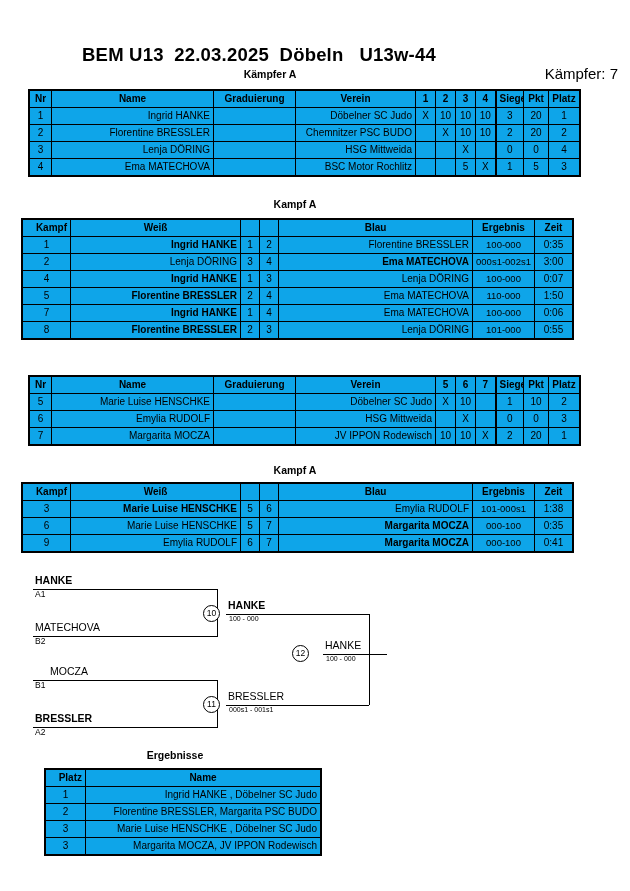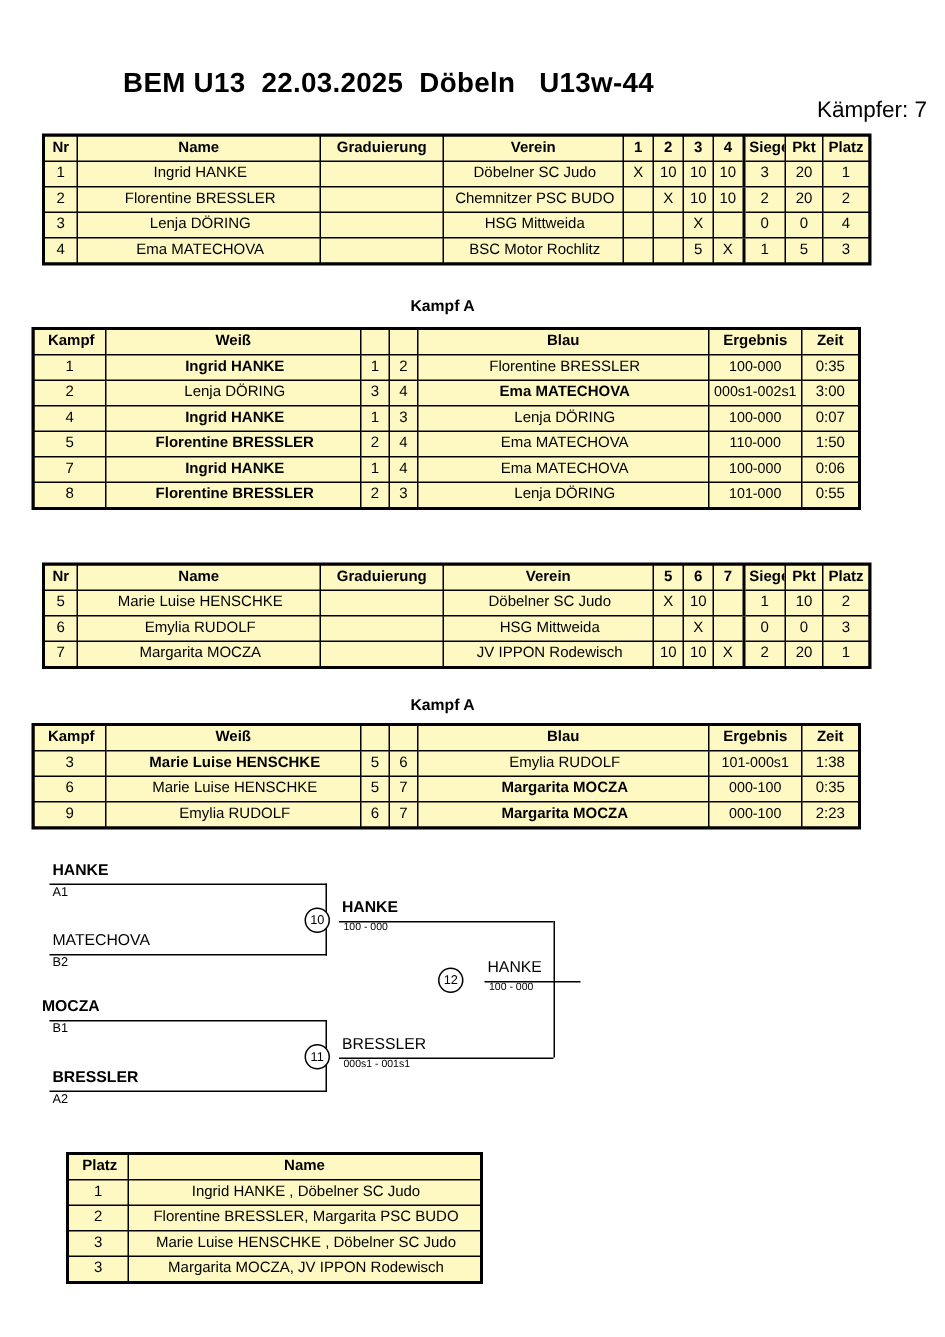--- a/index.html
+++ b/index.html
@@ -50,39 +50,39 @@
     font-weight: bold;
     text-align: center;
     white-space: nowrap;
   }
 
   
   table.grid {
     position: absolute;
     border-collapse: collapse;
     font-size: 10px;
-    background: #fef9c3;
+    background: #0ea5e9;
     table-layout: fixed;
   }
   table.grid th,
   table.grid td {
     border: 1px solid #000000;
     padding: 0 3px;
     height: 16px;
     line-height: 16px;
     overflow: hidden;
     white-space: nowrap;
     font-weight: normal;
     text-align: center;
   }
   table.grid th {
     font-weight: bold;
     font-size: 10px;
   }
-  table.grid .l { text-align: center; padding-left: 5px; }
+  table.grid .l { text-align: right; padding-left: 5px; }
   table.grid .c { text-align: center; }
   table.grid .b { font-weight: bold; }
   
   table.grid {
     outline: 2px solid #000000;
     outline-offset: -1px;
   }
   .thickleft { border-left: 2px solid #000 !important; }
   .tiny { font-size: 9.5px; }
 
@@ -133,20 +133,21 @@
   }
 </style>
 </head>
 <body>
 
 <div class="page">
 
   <div class="doc-title">BEM U13  22.03.2025  Döbeln   U13w-44</div>
   <div class="kaempfer-count">Kämpfer: 7</div>
 
+  <div class="caption" style="left:0; top:68px; width:540px;">Kämpfer A</div>
   <table class="grid" id="pool-a" style="left:29px; top:90px; width:510px;">
     <colgroup>
       <col style="width:22px">
         <col style="width:162px">
         <col style="width:82px">
         <col style="width:120px">
       <col style="width:20px">
         <col style="width:20px">
         <col style="width:20px">
         <col style="width:20px">
@@ -413,42 +414,42 @@
           <td class="c tiny">000-100</td>
           <td class="c">0:35</td>
         </tr>
         <tr>
           <td class="c">9</td>
           <td class="l">Emylia RUDOLF</td>
           <td class="c">6</td>
           <td class="c">7</td>
           <td class="l b">Margarita MOCZA</td>
           <td class="c tiny">000-100</td>
-          <td class="c">2:23</td>
+          <td class="c">0:41</td>
         </tr>
       </tbody>
   </table>
 
   <div class="bracket">
 
     <div class="bk-name bold" style="left:35px; top:10px;">HANKE</div>
     <div class="bk-line bk-h" style="left:33px; top:24px; width:185px;"></div>
     <div class="bk-seed" style="left:35px; top:25px;">A1</div>
 
     <div class="bk-name" style="left:35px; top:57px;">MATECHOVA</div>
     <div class="bk-line bk-h" style="left:33px; top:71px; width:185px;"></div>
     <div class="bk-seed" style="left:35px; top:72px;">B2</div>
 
     <div class="bk-line bk-v" style="left:217px; top:24px; height:48px;"></div>
     <div class="bk-node" style="left:203px; top:40px;">10</div>
     <div class="bk-name bold" style="left:228px; top:35px;">HANKE</div>
     <div class="bk-line bk-h" style="left:226px; top:49px; width:143px;"></div>
     <div class="bk-score" style="left:229px; top:50px;">100 - 000</div>
 
-    <div class="bk-name" style="left:28px; top:101px;font-weight:bold;">MOCZA</div>
+    <div class="bk-name" style="left:50px; top:101px;">MOCZA</div>
     <div class="bk-line bk-h" style="left:33px; top:115px; width:185px;"></div>
     <div class="bk-seed" style="left:35px; top:116px;">B1</div>
 
     <div class="bk-name bold" style="left:35px; top:148px;">BRESSLER</div>
     <div class="bk-line bk-h" style="left:33px; top:162px; width:185px;"></div>
     <div class="bk-seed" style="left:35px; top:163px;">A2</div>
 
     <div class="bk-line bk-v" style="left:217px; top:115px; height:48px;"></div>
     <div class="bk-node" style="left:203px; top:131px;">11</div>
     <div class="bk-name" style="left:228px; top:126px;">BRESSLER</div>
@@ -456,20 +457,21 @@
     <div class="bk-score" style="left:229px; top:141px;">000s1 - 001s1</div>
 
     <div class="bk-line bk-v" style="left:369px; top:49px; height:91px;"></div>
     <div class="bk-node" style="left:292px; top:80px;">12</div>
     <div class="bk-name" style="left:325px; top:75px;">HANKE</div>
     <div class="bk-line bk-h" style="left:323px; top:89px; width:64px;"></div>
     <div class="bk-score" style="left:326px; top:90px;">100 - 000</div>
     <div class="bk-line bk-h" style="left:308px; top:89px; height:1px; width:0px;"></div>
   </div>
 
+  <div class="caption" style="left:0; top:749px; width:350px;">Ergebnisse</div>
   <table class="grid" id="results" style="left:45px; top:769px; width:275px;">
     <colgroup>
         <col style="width:40px">
         <col style="width:235px">
       </colgroup>
     <thead>
         <tr>
           <th class="l">Platz</th>
           <th class="c">Name</th>
         </tr>

